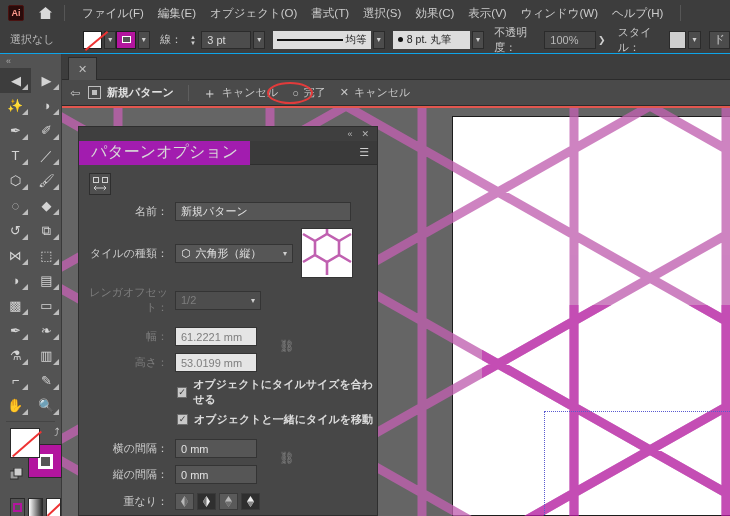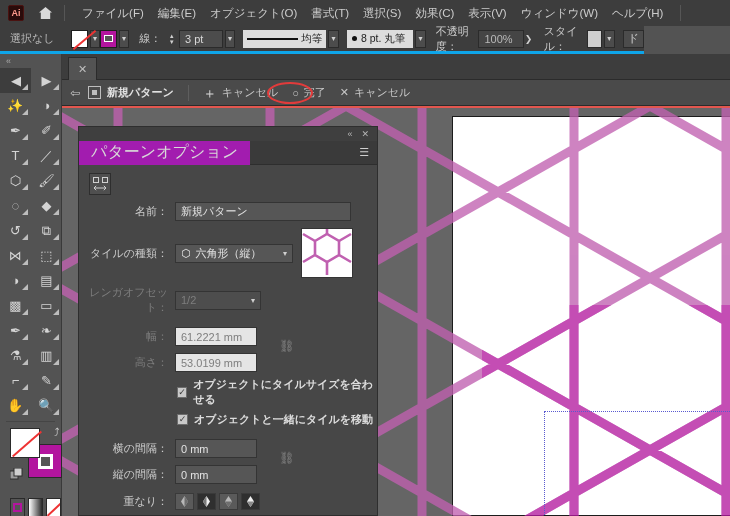--- a/index.html
+++ b/index.html
@@ -19,23 +19,23 @@
     border:1px solid #4a1210;color:#ff9a8c;font-size:9px;font-weight:bold;
     display:flex;align-items:center;justify-content:center;border-radius:2px;
   }
   .home-ico{ margin-left:12px; width:18px;height:18px;display:flex;align-items:center;justify-content:center; }
   .menu-sep{ width:1px;height:16px;background:#565656;margin:0 10px; }
   .menu-item{ padding:4px 7px; color:#ccc; font-size:11.5px; white-space:nowrap; }
   .menu-tail-sep{ width:1px;height:16px;background:#565656;margin-left:10px; }
 
   
   #controlbar{
-    position:absolute; left:0; top:26px; width:644px; height:28px;
+    position:absolute; left:0; top:26px; width:730px; height:28px;
     background:#3d3d3d; display:flex; align-items:center;
-    border-bottom:3px solid #0ea5e9;
+    border-bottom:1px solid #0ea5e9;
   }
   #cb-status{ width:95px; padding-left:10px; color:#b9b9b9; font-size:11px;}
   .sw-box{ width:22px;height:18px;border:1px solid #1e1e1e; background:#fff; position:relative; }
   .sw-none::after{
     content:""; position:absolute; left:-2px; top:8px; width:29px; height:2px;
     background:#e33; transform:rotate(-40deg); transform-origin:center;
   }
   .sw-stroke{ background:#b3159e; display:flex;align-items:center;justify-content:center; }
   .sw-stroke i{ display:block;width:9px;height:7px;background:#555;border:1.5px solid #fff; }
   .caret{ width:14px;height:18px;background:#4c4c4c;border:1px solid #2b2b2b;

